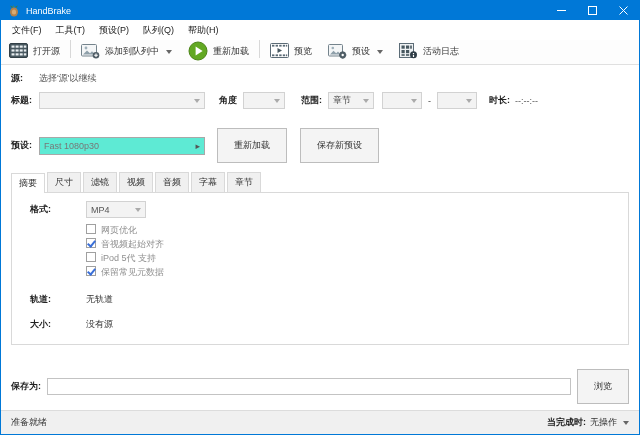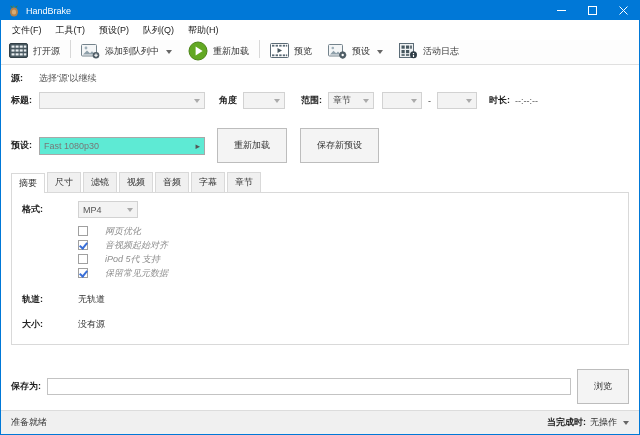--- a/index.html
+++ b/index.html
@@ -40,26 +40,26 @@
 
   .title-row { margin-bottom:19px; }
   .preset-row { margin-bottom:7px; }
 
   .btn { height:35px; background:#f4f4f4; border:1px solid #bdbdbd; display:flex; align-items:center; justify-content:center; padding:0 16px; color:#333; }
 
   
   .tabstrip { display:flex; margin-top:2px; position:relative; z-index:2; }
   .tab { padding:3px 7px 2px 7px; border:1px solid #d9d9d9; border-bottom:none; background:#f0f0f0; color:#333; margin-right:2px; }
   .tab.active { background:#fff; position:relative; top:1px; padding-bottom:3px; }
-  .tabpanel { flex:1; border:1px solid #d9d9d9; background:#fff; padding:8px 0 0 10px; position:relative; z-index:1; }
+  .tabpanel { flex:1; border:1px solid #d9d9d9; background:#fff; padding:8px 0 0 18px; position:relative; z-index:1; }
 
   .fmt-row { display:flex; align-items:center; }
   .fmt-row .lbl { width:56px; }
   .opt-col { margin:6px 0 0 56px; display:flex; flex-direction:column; }
-  .opt { display:flex; align-items:center; height:14px; gap:17px; color:#8f8f8f;font-style:italic; }
+  .opt { display:flex; height:14px; gap:5px; color:#8f8f8f; }
   .cb { width:10px; height:10px; background:#fff; border:1px solid #a0a0a0; position:relative; flex-shrink:0; }
   .cb.checked::after { content:""; position:absolute; left:2px; top:0px; width:3px; height:6px; border-right:2px solid #3a6fd8; border-bottom:2px solid #3a6fd8; transform:rotate(40deg); }
 
   .info-row { display:flex; align-items:flex-start; }
   .info-row .lbl { width:56px; }
 
   
   .save-row { display:flex; align-items:center; margin:24px 0 6px 0; }
   .save-row .lbl { width:36px; }
   .save-input { flex:1; height:17px; border:1px solid #c3c3c3; background:#fff; margin-right:6px; padding:0 3px; font-size:9px; font-family:inherit; }

